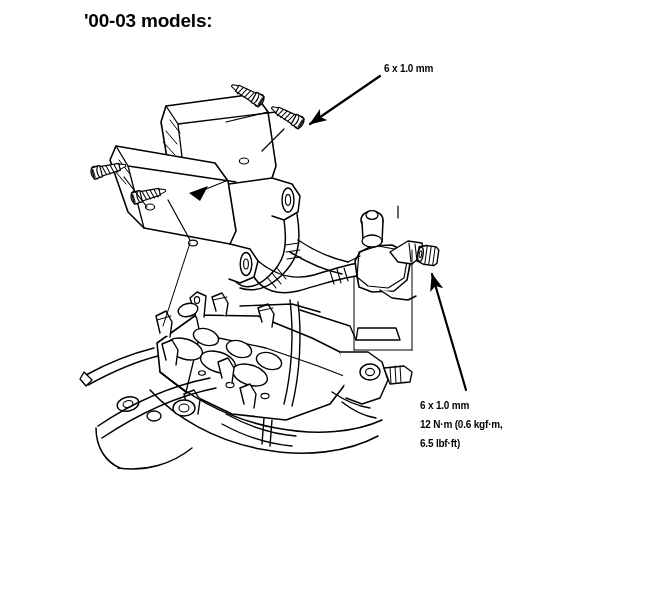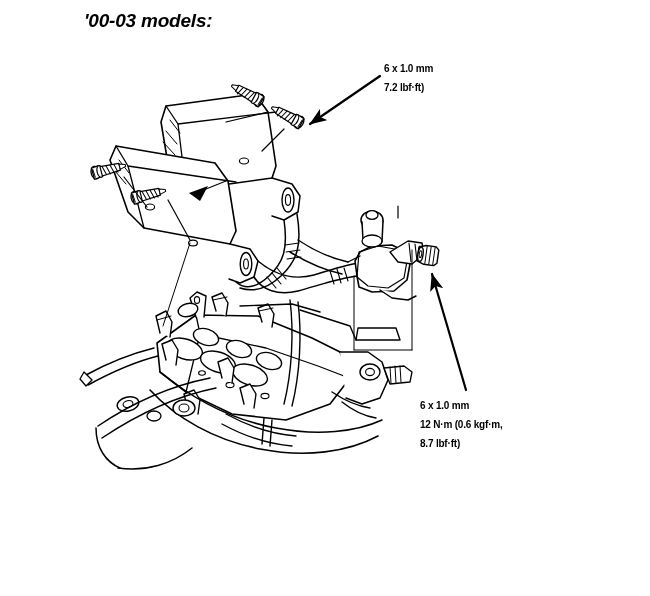--- a/index.html
+++ b/index.html
@@ -23,21 +23,20 @@
     background: #ffffff;
   }
   .page-title {
     position: absolute;
     left: 84px;
     top: 10px;
     font-size: 19px;
     font-weight: bold;
     letter-spacing: -0.2px;
     white-space: nowrap;
-    font-style: italic;
   }
   .spec-label {
     position: absolute;
     font-size: 10px;
     font-weight: bold;
     line-height: 19px;
     white-space: nowrap;
     letter-spacing: -0.2px;
   }
   #spec-top {
@@ -252,22 +251,21 @@
       </g>
       <g stroke="#000" stroke-width="2.2" fill="none">
         <path d="M466,390 L432,274" marker-end="url(#arrowhead)"></path>
       </g>
 
     </g>
   </svg>
 
   <div class="spec-label" id="spec-top">
     <span class="spec-line">6 x 1.0 mm</span>
-    <span class="spec-line">7.2 lbf·ft)</span>
   </div>
 
   <div class="spec-label" id="spec-bottom">
     <span class="spec-line">6 x 1.0 mm</span>
     <span class="spec-line">12 N·m (0.6 kgf·m,</span>
-    <span class="spec-line">8.7 lbf·ft)</span>
+    <span class="spec-line">6.5 lbf·ft)</span>
   </div>
 
 </div>
 
 </body></html>

